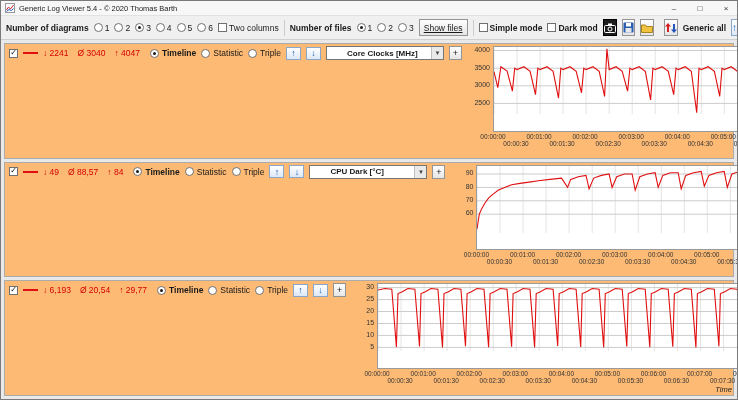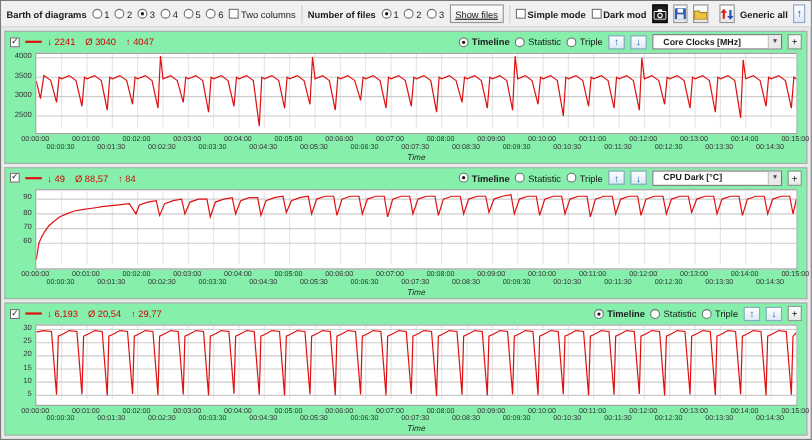--- a/index.html
+++ b/index.html
@@ -28,51 +28,64 @@
   .vsep { width: 1px; height: 16px; background: #cccccc; flex: 0 0 auto; }
   .tool-btn { height: 17px; border: 1px solid #949494; background: linear-gradient(#fefefe, #e6e6e6); display: inline-flex; align-items: center; justify-content: center; padding: 0 4px; font-size: 8.5px; }
   .tool-btn.underlined span { text-decoration: underline; }
   .icon-btn { width: 19px; height: 17px; border: 1px solid #949494; background: linear-gradient(#fefefe, #e6e6e6); display: inline-flex; align-items: center; justify-content: center; }
   .icon-btn.dark { background: #1c1c1c; border-color: #000; }
   .arrow-btn { width: 17px; height: 17px; border: 1px solid #8aa6c8; background: linear-gradient(#ffffff, #dde8f6); color: #1258b8; font-weight: bold; font-size: 10px; display: inline-flex; align-items: center; justify-content: center; }
   .spacer { flex: 1; }
 
   
   .panels { flex: 1; display: flex; flex-direction: column; gap: 3px; padding: 3px; min-height: 0; }
-  .panel { flex: 1; background: #86efac; border: 1px solid #ababab; display: flex; flex-direction: column; min-height: 0; }
+  .panel { flex: 1; background: #fdba74; border: 1px solid #ababab; display: flex; min-height: 0; }
   .panel-header { height: 17px; flex: 0 0 auto; display: flex; align-items: center; gap: 5px; padding: 1px 4px 0 4px; }
   .swatch { width: 15px; height: 2px; background: #e01010; flex: 0 0 auto; }
   .stats { color: #d40000; display: flex; gap: 9px; }
   .panel-header .radio-item { gap: 3px; }
   .panel-header .radio-item .lbl { font-weight: bold; }
   .mini-arrow-btn { width: 15px; height: 13px; border: 1px solid #8aa6c8; background: linear-gradient(#ffffff, #dde8f6); color: #1258b8; font-weight: bold; font-size: 9px; display: inline-flex; align-items: center; justify-content: center; }
-  .combo { width: 118px; height: 14px; border: 1px solid #767676; background: #fff; display: flex; align-items: center; justify-content: space-between; font-size: 8px; font-weight: bold; padding-left: 9px; overflow: hidden; text-align: center; }
+  .combo { width: 118px; height: 14px; border: 1px solid #767676; background: #fff; display: flex; align-items: center; justify-content: space-between; font-size: 8px; font-weight: bold; padding-left: 20px; overflow: hidden; text-align: center; }
   .combo-arrow { width: 12px; height: 100%; background: #e9e9e9; border-left: 1px solid #c0c0c0; display: flex; align-items: center; justify-content: center; font-size: 6px; color: #444; flex: 0 0 auto; }
   .plus-btn { width: 13px; height: 14px; border: 1px solid #949494; background: linear-gradient(#fefefe, #e6e6e6); font-size: 9px; display: inline-flex; align-items: center; justify-content: center; }
 
   .chart-region { flex: 1; display: flex; min-height: 0; padding: 2px 8px 1px 0; }
   .y-axis { width: 27px; position: relative; font-size: 7px; color: #333; flex: 0 0 auto; }
   .y-axis span { position: absolute; }
   .plot-col { flex: 1; display: flex; flex-direction: column; min-width: 0; }
   .plot { flex: 1; background: #ffffff; border: 1px solid #9a9a9a; position: relative; min-height: 0; }
   .plot svg { display: block; }
   .x-axis { height: 16px; position: relative; font-size: 6.5px; color: #333; flex: 0 0 auto; overflow: visible; }
   .x-axis span { position: absolute; transform: translateX(-50%); white-space: nowrap; }
   .x-axis span.r0 { top: 1px; }
   .x-axis span.r1 { top: 8px; }
   .time-label { height: 9px; flex: 0 0 auto; text-align: center; font-style: italic; font-size: 7.5px; color: #222; }
 </style>
 </head>
 <body>
 
 <div id="app">
 
+  <div class="titlebar">
+    <span style="display:inline-flex;">
+      <svg width="10" height="10">
+          <rect x="0.5" y="0.5" width="9" height="9" fill="#ffffff" stroke="#999"></rect>
+          <polyline points="1.5,7 3.5,4 5.5,6 8.5,2" stroke="#d42020" fill="none" stroke-width="1"></polyline>
+          <polyline points="1.5,8.5 4,6.5 6.5,7.5 8.5,5.5" stroke="#2255bb" fill="none" stroke-width="1"></polyline>
+        </svg>
+    </span>
+    <span class="titlebar-title">Generic Log Viewer 5.4 - © 2020 Thomas Barth</span>
+    <span class="win-btn">–</span>
+    <span class="win-btn">□</span>
+    <span class="win-btn">×</span>
+  </div>
 
   <div class="toolbar">
-    <span class="group-label">Barth of diagrams</span>
+    <span class="group-label">Number of diagrams</span>
     <span class="radio-item">
         <span class="radio"></span>
         <span>1</span>
       </span>
     <span class="radio-item">
         <span class="radio"></span>
         <span>2</span>
       </span>
     <span class="radio-item">
         <span class="radio sel"></span>

